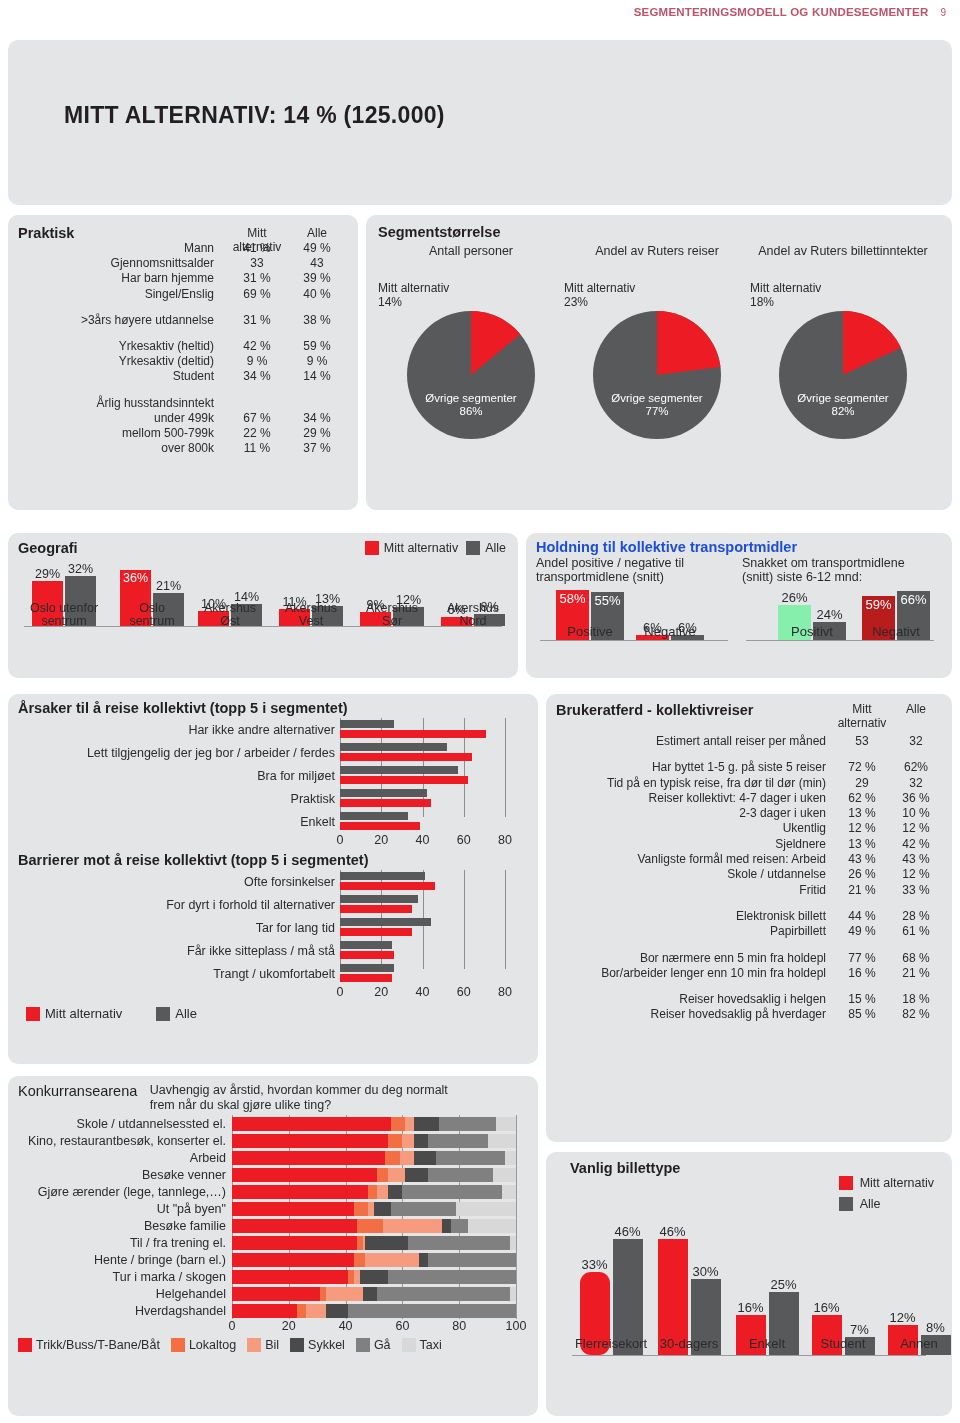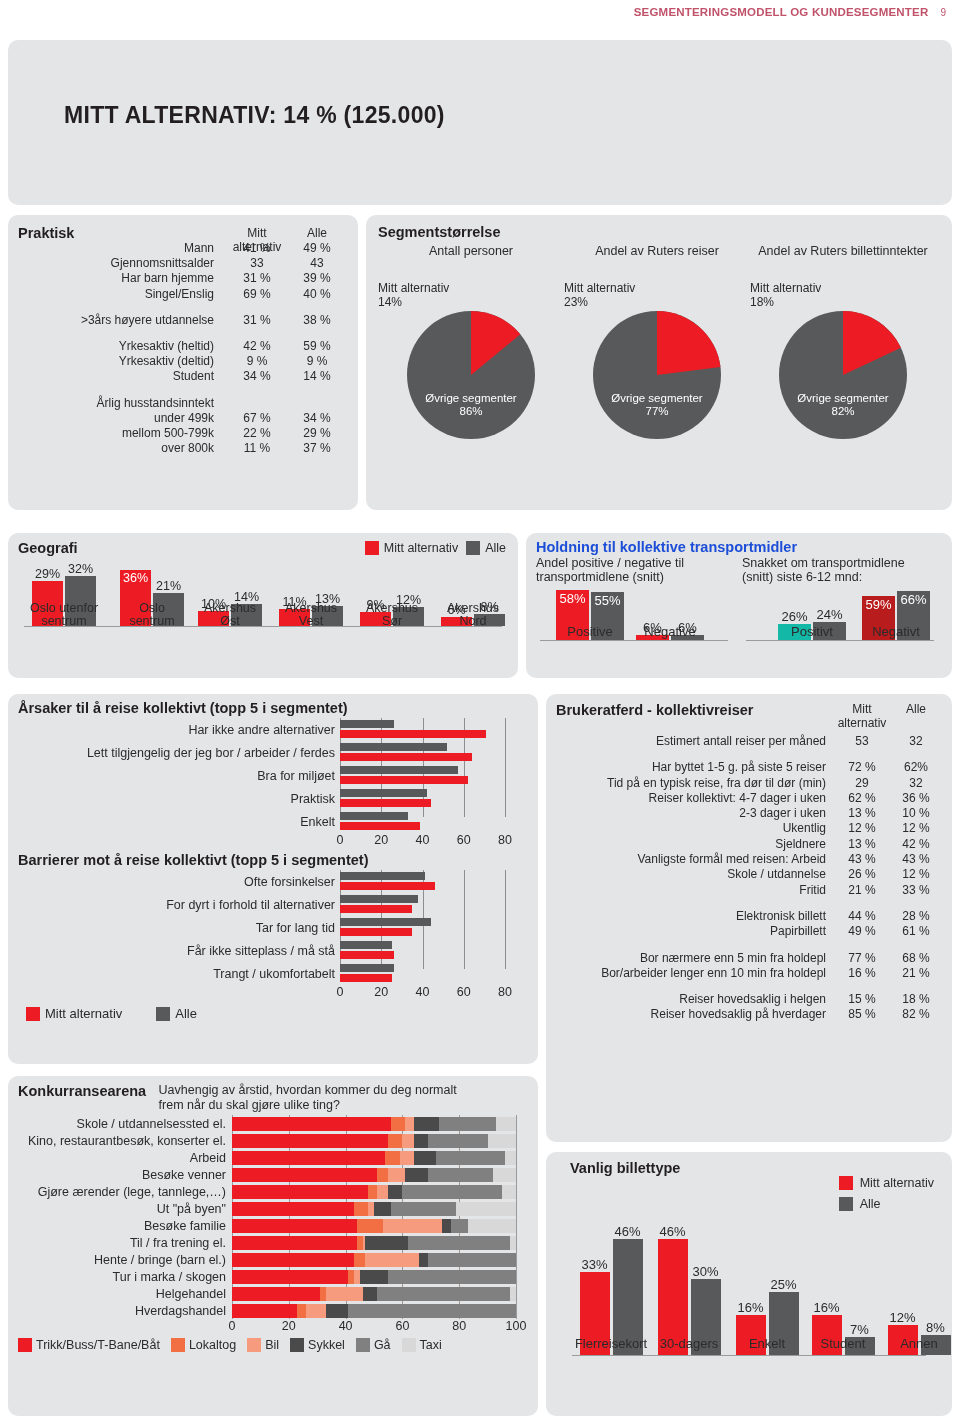--- a/index.html
+++ b/index.html
@@ -84,21 +84,21 @@
   .hbBar.alle { top:1px; background:#58595b;}
   .hbBar.mitt { top:11px; background:#ed1c24;}
   .hbGrid { position:absolute; left:322px; top:0; bottom:16px; width:165px; pointer-events:none;}
   .hbGrid i { position:absolute; top:0; bottom:0; width:1px; background:#8e8e8e;}
   .hbAxisTicks { position:relative; width:165px; height:17px; margin-left:322px;}
   .hbAxisTicks span { position:absolute; top:0; transform:translateX(-50%); font-size:12.5px;}
   .hbLegend { display:flex; gap:34px; align-items:center; font-size:13px; margin-top:4px; padding-left:8px;}
 
   
   #konk { left:8px; top:1076px; width:530px; height:340px; padding:7px 10px;}
-  #konk h2 { margin:0; font-size:14.5px; font-weight:700; color:#231f20; display:inline-block; vertical-align:top;}
+  #konk h2 { margin:0; font-size:14.5px; font-weight:400; color:#231f20; display:inline-block; vertical-align:top;}
   .kQ { display:inline-block; width:300px; font-size:12.5px; line-height:15px; vertical-align:top; margin-left:8px;}
   .kRow { display:flex; align-items:center; height:17px;}
   .kLbl { width:214px; text-align:right; padding-right:6px; font-size:12.5px; white-space:nowrap;}
   .kBars { position:relative; width:284px; height:14px; }
   .kSeg { position:absolute; top:0; height:14px;}
   .kGrid { position:absolute; left:214px; top:0; width:284px; pointer-events:none;}
   .kGrid i { position:absolute; width:1px; background:#9a9a9a;}
   .kAxisTicks { position:relative; width:284px; height:16px; margin-left:214px;}
   .kAxisTicks span { position:absolute; top:0; transform:translateX(-50%); font-size:12.5px;}
   .kLegend { display:flex; align-items:center; font-size:12.5px; margin-top:3px; gap:0;}
@@ -409,21 +409,21 @@
             <div class="hLbl" style="left: 0px; width: 68px;">Negative</div>
           </div>
         </div>
     </div>
     <div class="hCol">
       <div class="hSub">Snakket om transportmidlene (snitt) siste 6-12 mnd:</div>
       <div class="hchart" id="holdChart1">
         <div class="hAxis"></div>
       <div class="hGroup" style="left: 36px;">
             <div class="hBars">
-              <div class="hBar" style="height: 16px; background: #14b8a6;">
+              <div class="hBar" style="height: 35px; background: #86efac;">
                 <div class="hVal">26%</div>
               </div>
               <div class="hBar" style="height: 17.8286px; background: rgb(88, 89, 91);">
                 <div class="hVal">24%</div>
               </div>
             </div>
             <div class="hLbl" style="left: 0px; width: 68px;">Positivt</div>
           </div>
           <div class="hGroup" style="left: 120px;">
             <div class="hBars">
@@ -856,21 +856,21 @@
       </div>
       <div class="li">
         <span class="legSq" style="background: rgb(88, 89, 91);"></span>
         <span>Alle</span>
       </div>
     </div>
   <div class="bchart" id="billChart">
     <div class="bAxis"></div>
   <div class="bGroup" style="left: 2px;">
         <div class="bBars">
-          <div class="bBar" style="height: 83.16px; background: rgb(237, 28, 36);">
+          <div class="bBar" style="height: 83.16px; background: rgb(237, 28, 36); border-radius: 11px;">
             <div class="bVal">33%</div>
           </div>
           <div class="bBar" style="height: 115.92px; background: rgb(88, 89, 91);">
             <div class="bVal">46%</div>
           </div>
         </div>
         <div class="bLbl">Flerreisekort</div>
       </div>
       <div class="bGroup" style="left: 80px;">
         <div class="bBars">

